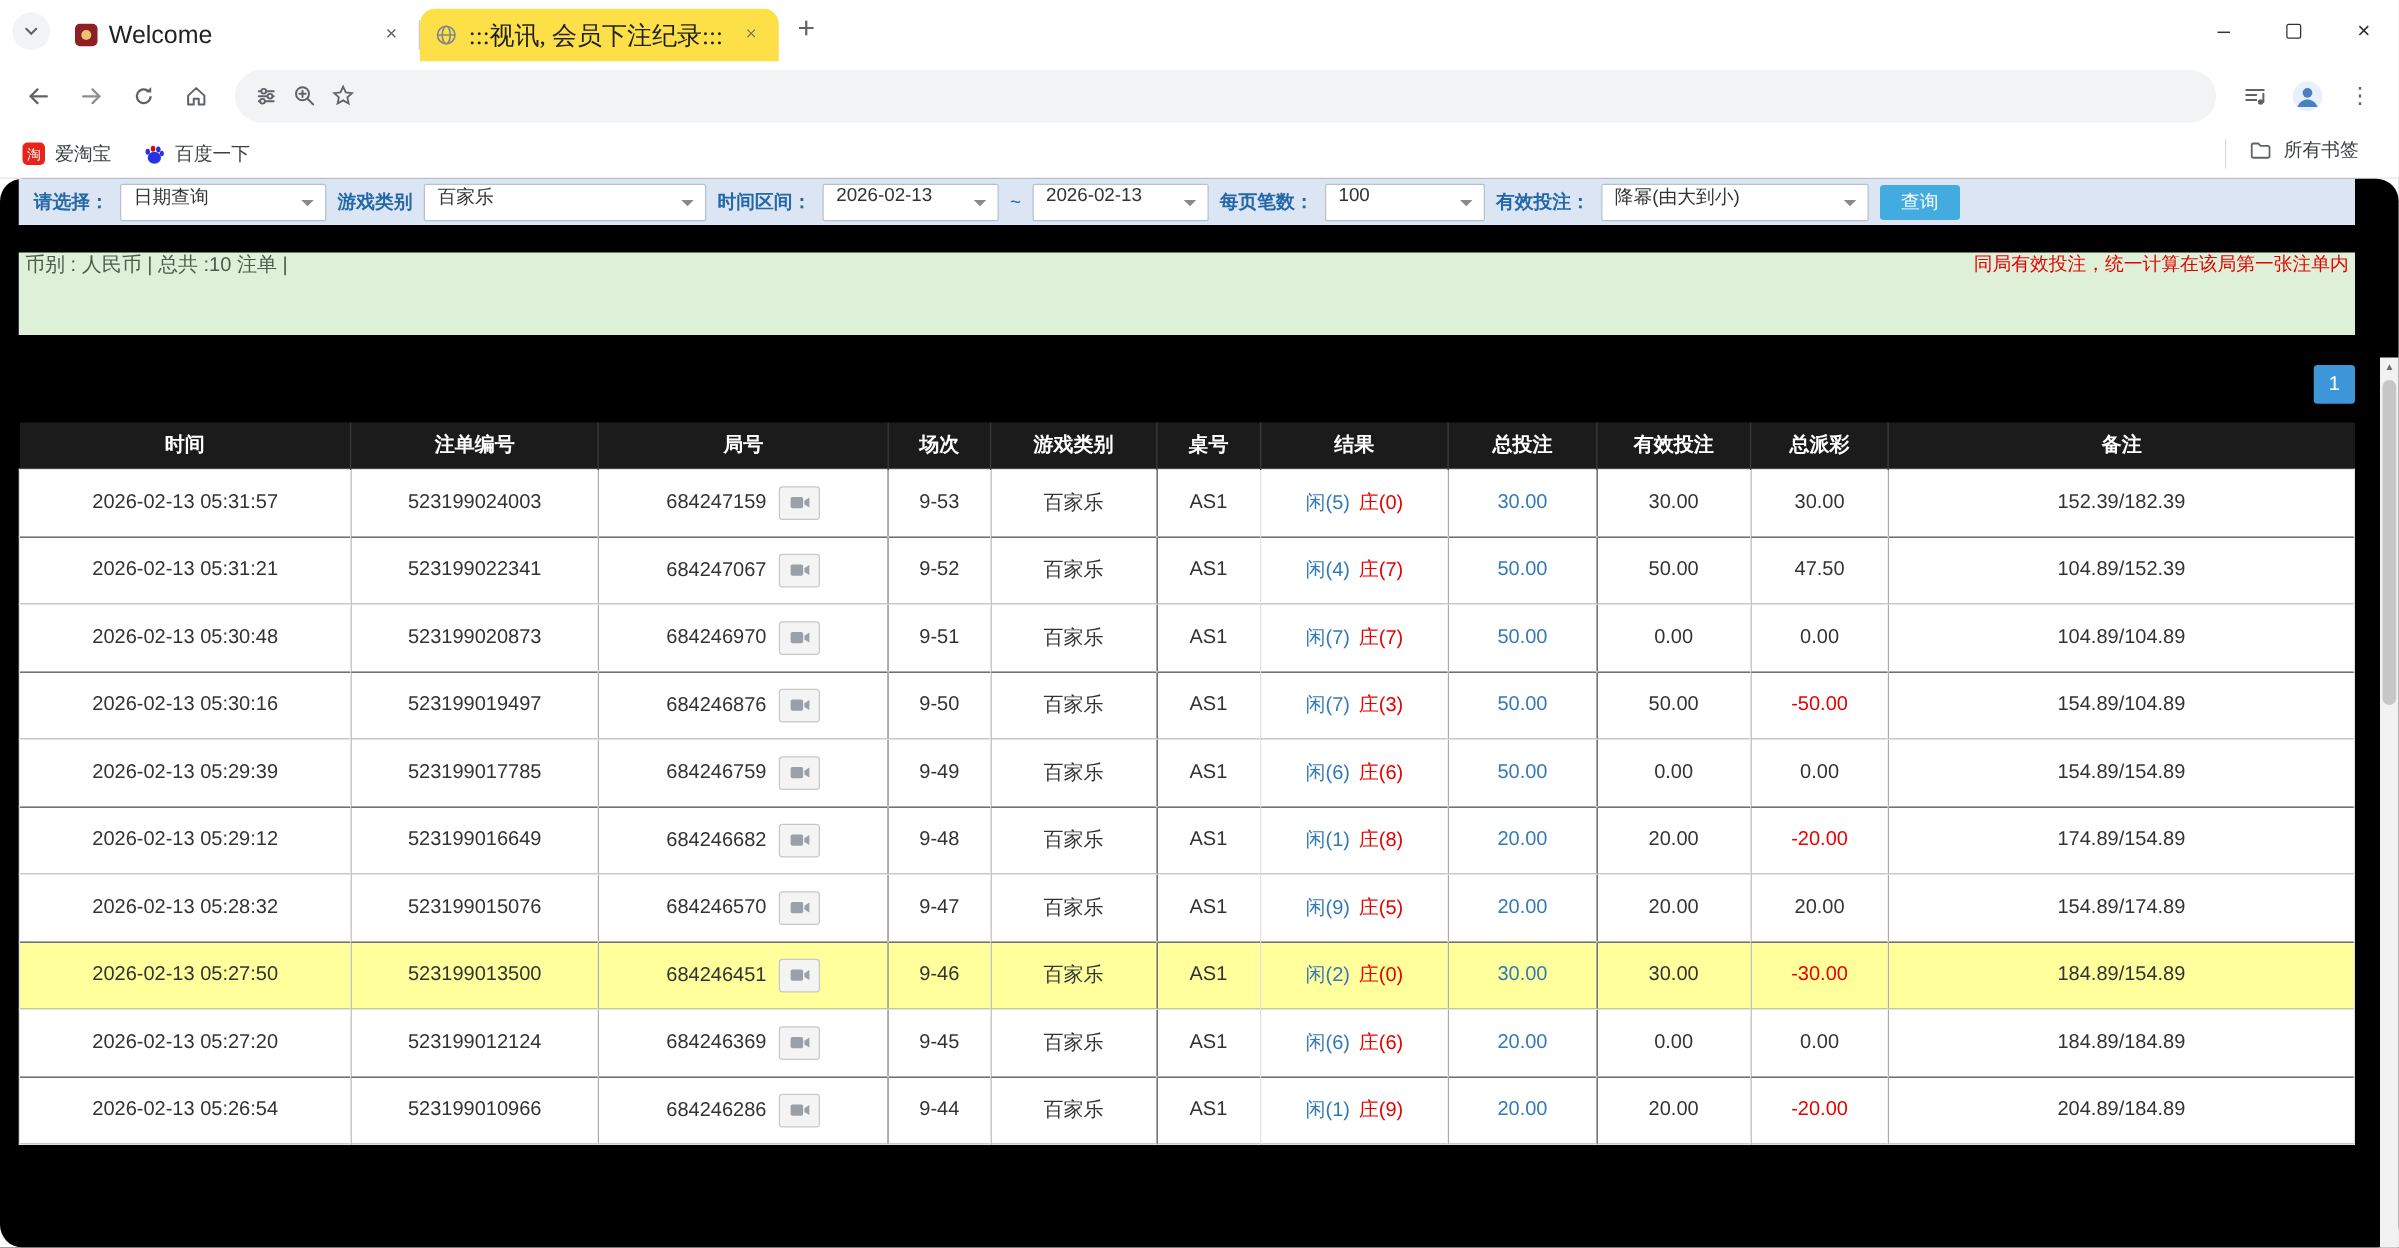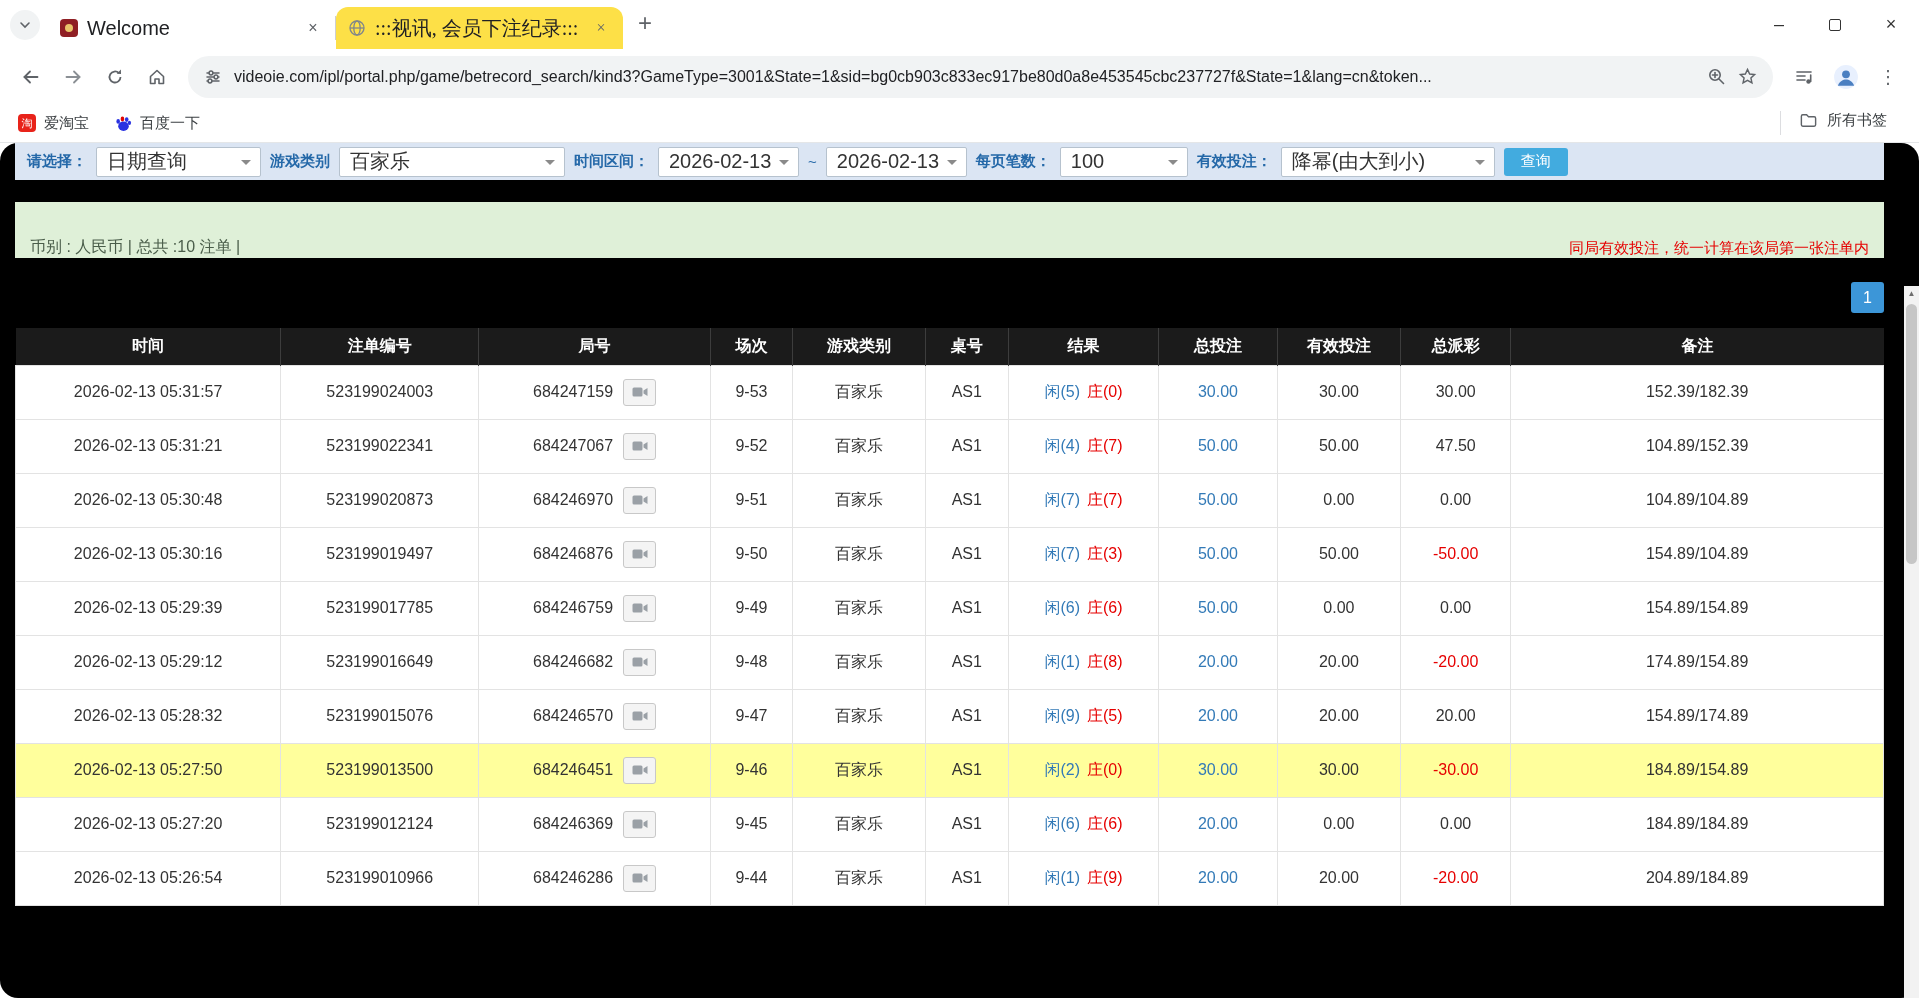--- a/index.html
+++ b/index.html
@@ -34,26 +34,26 @@
   .bm-taobao-icon{width:18px;height:18px;background:#e8231a;border-radius:4px;color:#fff;font-size:11px;display:flex;align-items:center;justify-content:center;flex:none;}
   .bm-right{margin-left:auto;display:flex;align-items:flex-start;gap:9px;border-left:1px solid #dcdde0;padding-left:18px;height:24px;font-size:15px;color:#3c4043;margin-right:14px;}
 
   
   .page{height:855px;background:#000000;position:relative;border-radius:18px;}
   .content{width:1869px;margin-left:15px;}
 
   .filter-bar{height:37px;background:#dbe5f3;display:flex;align-items:center;gap:9px;padding:0 12px;}
   .flabel{color:#2468a8;font-weight:bold;font-size:15px;white-space:nowrap;}
   .tilde{color:#2468a8;font-size:15px;}
-  .sel{position:relative;height:30px;background:#fff;border:1px solid #b6c2ce;border-radius:2px;display:flex;align-items:center;padding:0 26px 0 10px;font-size:20px;color:#333;flex:none;}
+  .sel{position:relative;height:30px;background:#fff;border:1px solid #b6c2ce;border-radius:2px;display:flex;align-items:flex-start;padding:0 26px 0 10px;font-size:15px;color:#333;flex:none;}
   .sel::after{content:"";position:absolute;right:9px;top:12px;border:5px solid transparent;border-top-color:#8a8a8a;}
   .w1{width:165px}.w2{width:226px}.w3{width:141px}.w4{width:128px}.w5{width:214px}
   .search-btn{height:28px;padding:0 17px;background:#42abdf;color:#fff;font-size:15px;border:none;border-radius:3px;display:flex;align-items:center;flex:none;}
 
-  .summary-bar{margin-top:22px;height:56px;background:#dff0d8;display:flex;align-items:flex-end;justify-content:space-between;padding:0 15px;}
+  .summary-bar{margin-top:22px;height:66px;background:#dff0d8;display:flex;align-items:flex-start;justify-content:space-between;padding:0 5px;}
   .sum-left{font-size:16px;color:#4a5d4a;}
   .sum-right{font-size:15px;color:#e60000;}
 
   .pagination{margin-top:24px;display:flex;justify-content:flex-end;}
   .page-btn{min-width:33px;height:31px;background:#3c96d8;color:#fff;font-size:16px;display:flex;align-items:center;justify-content:center;border-radius:3px;}
 
   table{width:100%;border-collapse:collapse;margin-top:15px;table-layout:fixed;}
   thead th{background:#1b1b1b;color:#fff;font-size:16px;font-weight:bold;height:37px;border-right:1px solid #3d3d3d;}
   thead th:last-child{border-right:none;}
   tbody td{height:54px;text-align:center;font-size:16px;color:#333;border:1px solid #e3e3e3;background:#fff;padding:0 4px;overflow:hidden;white-space:nowrap;}
@@ -138,21 +138,20 @@
       <span style="display:flex;">
         <svg width="18" height="18" viewBox="0 0 18 18" stroke="#5f6368" stroke-width="1.5" fill="none" stroke-linecap="round">
             <line x1="3" y1="5" x2="15" y2="5"></line>
             <line x1="3" y1="9" x2="15" y2="9"></line>
             <line x1="3" y1="13" x2="15" y2="13"></line>
             <circle cx="7" cy="5" r="1.9" fill="#f1f3f4"></circle>
             <circle cx="12" cy="9" r="1.9" fill="#f1f3f4"></circle>
             <circle cx="6" cy="13" r="1.9" fill="#f1f3f4"></circle>
           </svg>
       </span>
-      <span class="url-text">videoie.com/ipl/portal.php/game/betrecord_search/kind3?GameType=3001&amp;State=1&amp;sid=bg0cb903c833ec917be80d0a8e453545cbc237727f&amp;State=1&amp;lang=cn&amp;token...</span>
       <span style="display:flex;">
         <svg width="19" height="19" viewBox="0 0 19 19" stroke="#5f6368" stroke-width="1.6" fill="none" stroke-linecap="round">
             <circle cx="8" cy="8" r="5.2"></circle>
             <line x1="12" y1="12" x2="16.5" y2="16.5"></line>
             <line x1="5.5" y1="8" x2="10.5" y2="8"></line>
             <line x1="8" y1="5.5" x2="8" y2="10.5"></line>
           </svg>
       </span>
       <span style="display:flex;">
         <svg width="19" height="19" viewBox="0 0 24 24" fill="none" stroke="#5f6368" stroke-width="1.8">

